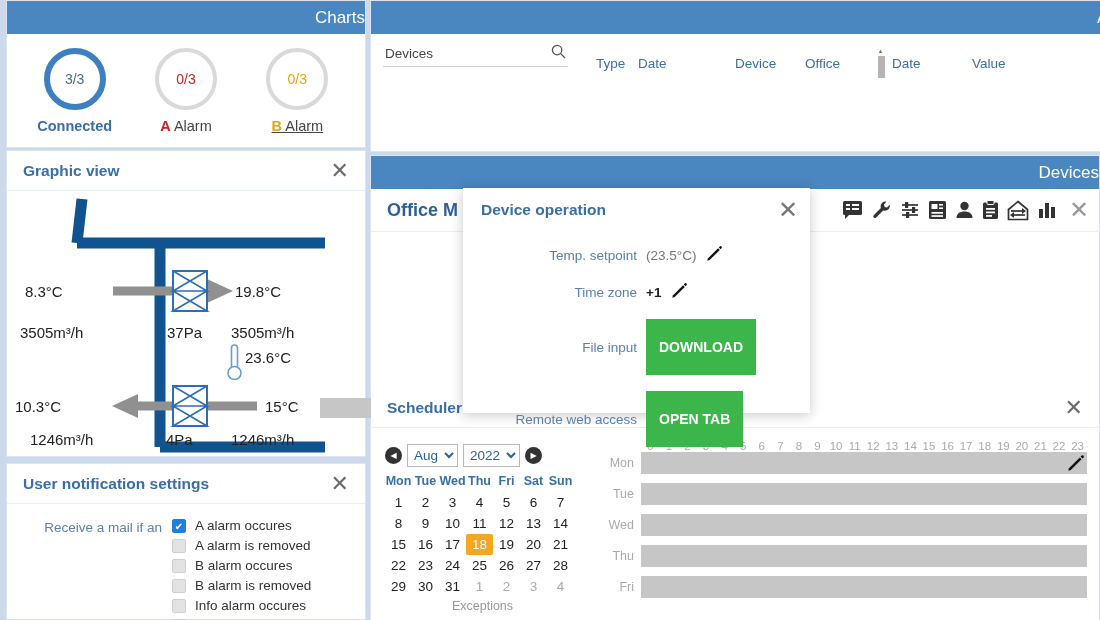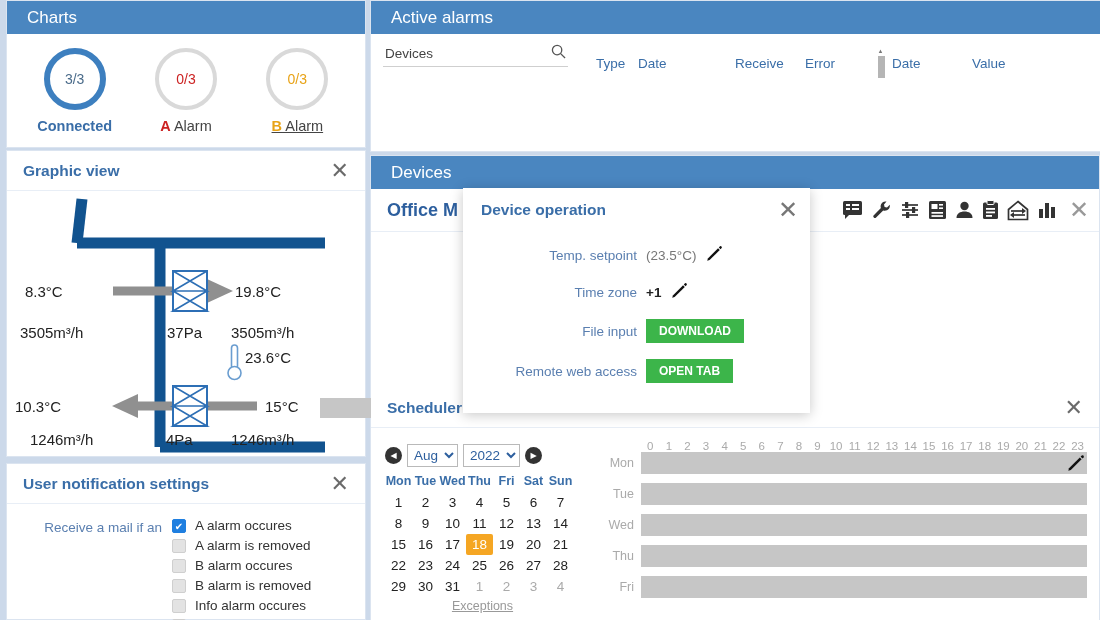--- a/index.html
+++ b/index.html
@@ -7,26 +7,25 @@
     width: 1100px; height: 620px;
     background: #ccd9ea;
     font-family: "Liberation Sans", sans-serif;
     overflow: hidden;
     position: relative;
   }
   .panel { background: #fff; border: 1px solid #dbe4f0; }
   .panel-header {
     background: #4a86c0;
     color: #fff;
-    text-align: left;
+    text-align: right;
     font-size: 17px;
     height: 33px;
     line-height: 33px;
     position: relative;
-    padding-left: 20px;
   }
   .card-title {
     color: #3a6ea8;
     font-weight: bold;
     font-size: 15.5px;
   }
   .card-head {
     height: 40px;
     display: flex; align-items: center;
     padding: 0 16px;
@@ -124,21 +123,21 @@
     z-index: 40;
   }
   .op-head { height: 43px; display: flex; align-items: center; padding: 0 12px 0 18px; }
   .op-rows { padding: 14px 0 0 0; }
   .op-row { display: flex; align-items: center; margin-bottom: 16px; }
   .op-lbl { color: #5a7fb0; font-size: 13.5px; text-align: right; width: 183px; padding-right: 9px; }
   .op-val { color: #777; font-size: 13.5px; margin-right: 10px; }
   .op-val.bold { color: #222; font-weight: bold; }
   .btn-green {
     background: #3cb54a; color: #fff; border: none;
-    font-size: 12px; font-weight: bold; padding: 5px 13px;
+    font-size: 14px; font-weight: bold; padding: 20px 13px;
     cursor: pointer; font-family: "Liberation Sans", sans-serif;
   }
   .pencil { cursor: pointer; }
 
   
   .dev-detail { position: absolute; left: 386px; top: 248px; font-size: 14.5px; color: #9a9a9a; }
   .dev-detail div { margin-bottom: 21px; }
 
   
   #sched-head {
@@ -160,21 +159,21 @@
   }
   .cal-grid { margin-top: 4px; }
   .cal-row { display: flex; }
   .cal-cell {
     width: 27px; text-align: center; font-size: 13.5px; color: #222;
     line-height: 21px;
   }
   .cal-cell.dow { color: #3a6ea8; font-weight: bold; font-size: 12.5px; }
   .cal-cell.out { color: #aaa; }
   .cal-cell.sel { background: #f5a623; color: #fff; border-radius: 2px; }
-  .cal-exc { text-align: center; font-size: 12.5px; color: #999; margin-top: 2px; text-decoration: underline; }
+  .cal-exc { text-align: center; font-size: 12.5px; color: #999; margin-top: 2px; }
 
   .timeline { position: absolute; left: 228px; top: 12px; right: 12px; }
   .hours { display: flex; margin-left: 42px; }
   .hours span { flex: 1; text-align: center; font-size: 11.5px; color: #aaa; }
   .tl-row { display: flex; align-items: center; margin-bottom: 9px; }
   .tl-day { width: 42px; text-align: right; padding-right: 7px; font-size: 12.5px; color: #aaa; }
   .tl-bar { flex: 1; height: 22px; background: #c6c6c6; }
   .tl-pencil { position: absolute; right: 2px; top: 14px; cursor: pointer; }
   .sched-ghost { position: absolute; left: 320px; top: 398px; width: 760px; height: 20px; background: #c6c6c6; z-index: 9; }
 </style>
@@ -305,22 +304,22 @@
       <span class="search-ico">
         <svg width="15" height="15" viewBox="0 0 16 16">
             <circle cx="6.5" cy="6.5" r="5" fill="none" stroke="#555" stroke-width="1.4"></circle>
             <line x1="10" y1="10" x2="15" y2="15" stroke="#555" stroke-width="1.4"></line>
           </svg>
       </span>
     </div>
     <div class="alarm-cols">
       <span style="width:42px">Type</span>
       <span style="width:97px">Date</span>
-      <span style="width:70px">Receive</span>
-      <span style="width:73px">Error</span>
+      <span style="width:70px">Device</span>
+      <span style="width:73px">Office</span>
       <span class="sortbar"></span>
       <span style="width:80px">Date</span>
       <span>Value</span>
     </div>
   </div>
 </div>
 
 <div class="panel" id="devices-panel">
   <div class="panel-header">Devices</div>
 

